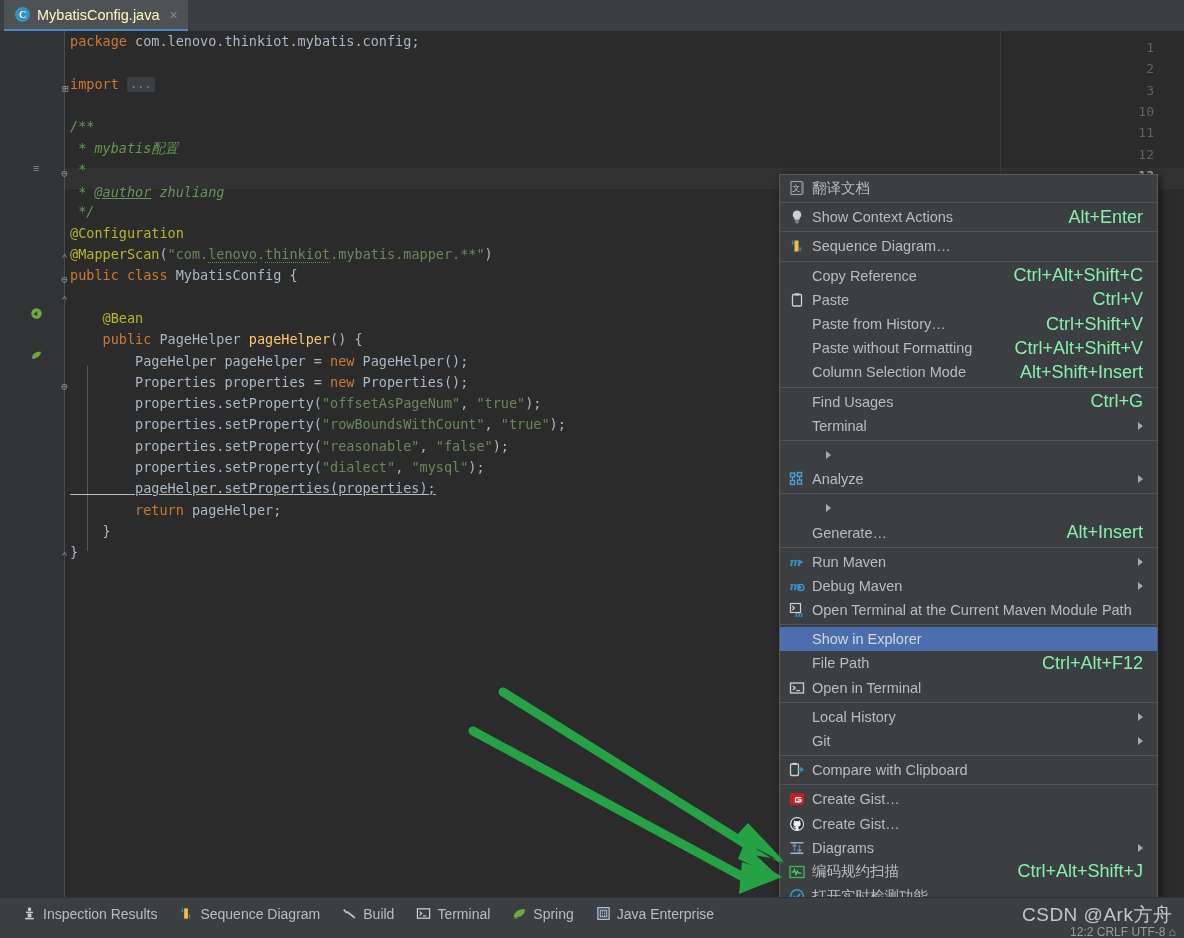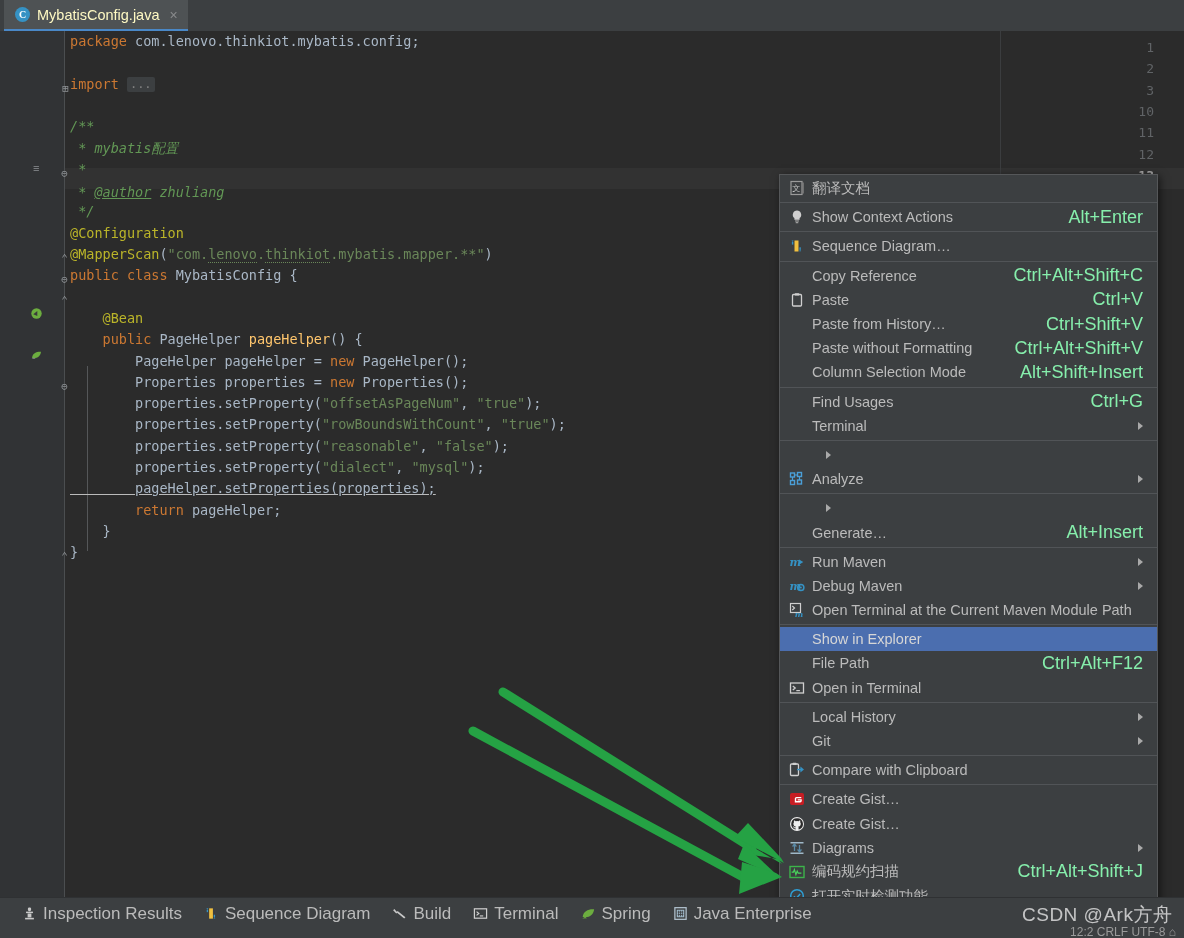--- a/index.html
+++ b/index.html
@@ -130,21 +130,21 @@
   .msep{height:1px;background:#515457;margin:2px 0;}
 
   
   .bottombar{
     position:absolute;left:0;top:897px;width:1184px;height:31px;
     background:#3c3f41;border-top:1px solid #2f3133;
     display:flex;align-items:center;
   }
   .bb-item{display:flex;align-items:center;gap:6px;margin-left:22px;}
   .bb-item:first-child{margin-left:22px;}
-  .bb-label{font-size:17px;color:#bbbbbb;white-space:nowrap;}
+  .bb-label{font-size:14px;color:#bbbbbb;white-space:nowrap;}
   .statusbar{
     position:absolute;left:0;top:928px;width:1184px;height:10px;
     background:#3c3f41;
   }
   .status-text{
     position:absolute;right:8px;top:-3px;font-size:12px;color:#9a9a9a;white-space:nowrap;
   }
 
   
   .watermark{

